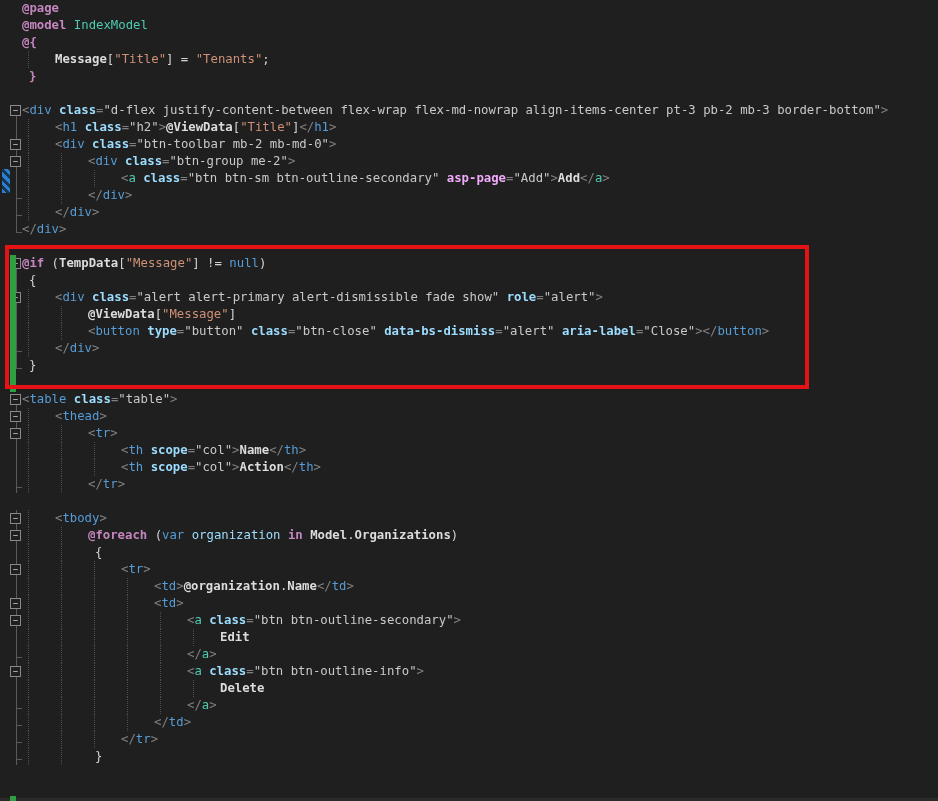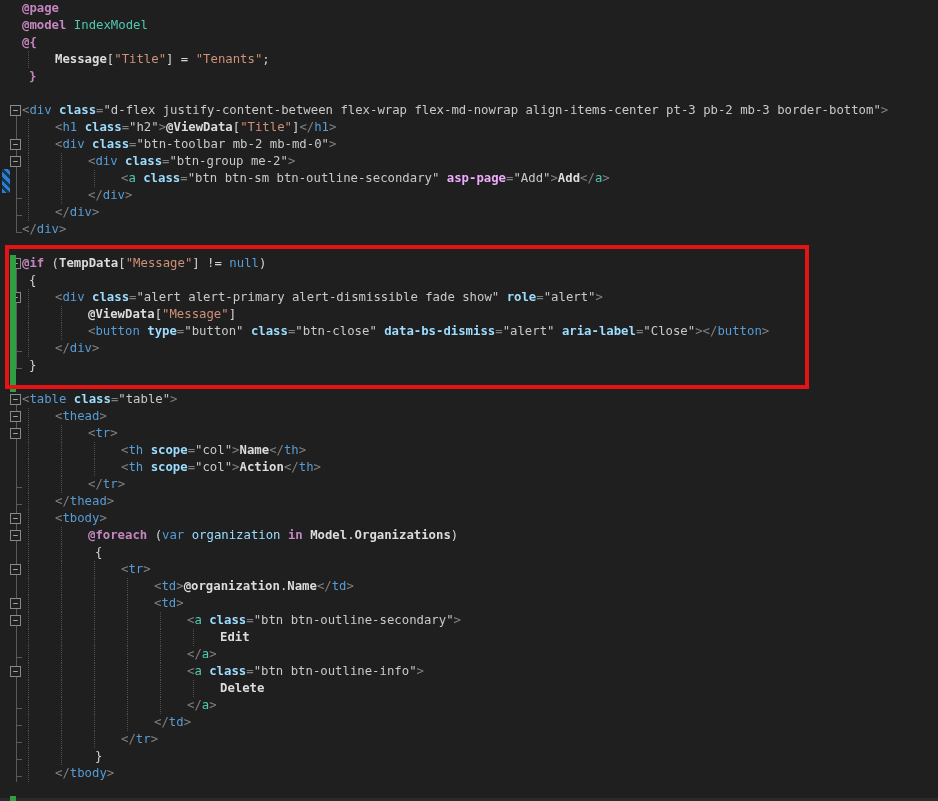--- a/index.html
+++ b/index.html
@@ -66,35 +66,33 @@
     <div class="line" style="top: 323px;"><span class="fold-v" style="top: 0px; height: 17px;"></span><span class="guide" style="left: 28px;"></span><span class="guide" style="left: 61px;"></span><span class="code-text" style="left: 88px;"><span class="tk-p">&lt;</span><span class="tk-tag">button</span><span class="tk-w"> </span><span class="tk-at">type</span><span class="tk-p">=</span><span class="tk-as">"button"</span><span class="tk-w"> </span><span class="tk-at">class</span><span class="tk-p">=</span><span class="tk-as">"btn-close"</span><span class="tk-w"> </span><span class="tk-at">data-bs-dismiss</span><span class="tk-p">=</span><span class="tk-as">"alert"</span><span class="tk-w"> </span><span class="tk-at">aria-label</span><span class="tk-p">=</span><span class="tk-as">"Close"</span><span class="tk-p">&gt;&lt;/</span><span class="tk-tag">button</span><span class="tk-p">&gt;</span></span></div>
     <div class="line" style="top: 340px;"><span class="fold-v" style="top: 0px; height: 17px;"></span><span class="fold-h"></span><span class="guide" style="left: 28px;"></span><span class="code-text" style="left: 55px;"><span class="tk-p">&lt;/</span><span class="tk-tag">div</span><span class="tk-p">&gt;</span></span></div>
     <div class="line" style="top: 357px;"><span class="fold-v" style="top: 0px; height: 12px;"></span><span class="fold-h"></span><span class="code-text" style="left: 29px;"><span class="tk-w">}</span></span></div>
     <div class="line" style="top: 374px;"><span class="code-text" style="left: 22px;"></span></div>
     <div class="line" style="top: 391px;"><span class="fold-v" style="top: 14px; height: 3px;"></span><span class="fold-box">−</span><span class="code-text" style="left: 22px;"><span class="tk-p">&lt;</span><span class="tk-tag">table</span><span class="tk-w"> </span><span class="tk-at">class</span><span class="tk-p">=</span><span class="tk-as">"table"</span><span class="tk-p">&gt;</span></span></div>
     <div class="line" style="top: 408px;"><span class="fold-v" style="top: 0px; height: 17px;"></span><span class="fold-box">−</span><span class="guide" style="left: 28px;"></span><span class="code-text" style="left: 55px;"><span class="tk-p">&lt;</span><span class="tk-tag">thead</span><span class="tk-p">&gt;</span></span></div>
     <div class="line" style="top: 425px;"><span class="fold-v" style="top: 0px; height: 17px;"></span><span class="fold-box">−</span><span class="guide" style="left: 28px;"></span><span class="guide" style="left: 61px;"></span><span class="code-text" style="left: 88px;"><span class="tk-p">&lt;</span><span class="tk-tag">tr</span><span class="tk-p">&gt;</span></span></div>
     <div class="line" style="top: 442px;"><span class="fold-v" style="top: 0px; height: 17px;"></span><span class="guide" style="left: 28px;"></span><span class="guide" style="left: 61px;"></span><span class="guide" style="left: 94px;"></span><span class="code-text" style="left: 121px;"><span class="tk-p">&lt;</span><span class="tk-tag">th</span><span class="tk-w"> </span><span class="tk-at">scope</span><span class="tk-p">=</span><span class="tk-as">"col"</span><span class="tk-p">&gt;</span><span class="tk-wb">Name</span><span class="tk-p">&lt;/</span><span class="tk-tag">th</span><span class="tk-p">&gt;</span></span></div>
     <div class="line" style="top: 459px;"><span class="fold-v" style="top: 0px; height: 17px;"></span><span class="guide" style="left: 28px;"></span><span class="guide" style="left: 61px;"></span><span class="guide" style="left: 94px;"></span><span class="code-text" style="left: 121px;"><span class="tk-p">&lt;</span><span class="tk-tag">th</span><span class="tk-w"> </span><span class="tk-at">scope</span><span class="tk-p">=</span><span class="tk-as">"col"</span><span class="tk-p">&gt;</span><span class="tk-wb">Action</span><span class="tk-p">&lt;/</span><span class="tk-tag">th</span><span class="tk-p">&gt;</span></span></div>
     <div class="line" style="top: 476px;"><span class="fold-v" style="top: 0px; height: 17px;"></span><span class="fold-h"></span><span class="guide" style="left: 28px;"></span><span class="guide" style="left: 61px;"></span><span class="code-text" style="left: 88px;"><span class="tk-p">&lt;/</span><span class="tk-tag">tr</span><span class="tk-p">&gt;</span></span></div>
-    <div class="line" style="top: 493px;"><span class="fold-v" style="top: 0px; height: 17px;"></span><span class="fold-h"></span><span class="guide" style="left: 28px;"></span><span class="code-text" style="left: 55px;"><span class="tk-p">&lt;/</span><span class="tk-tag">thead</span><span class="tk-p">&gt;</span></span></div>
     <div class="line" style="top: 510px;"><span class="fold-v" style="top: 0px; height: 17px;"></span><span class="fold-box">−</span><span class="guide" style="left: 28px;"></span><span class="code-text" style="left: 55px;"><span class="tk-p">&lt;</span><span class="tk-tag">tbody</span><span class="tk-p">&gt;</span></span></div>
     <div class="line" style="top: 527px;"><span class="fold-v" style="top: 0px; height: 17px;"></span><span class="fold-box">−</span><span class="guide" style="left: 28px;"></span><span class="guide" style="left: 61px;"></span><span class="code-text" style="left: 88px;"><span class="tk-kw">@foreach</span><span class="tk-w"> (</span><span class="tk-kb">var</span><span class="tk-w"> </span><span class="tk-pr">organization</span><span class="tk-w"> </span><span class="tk-kw">in</span><span class="tk-w"> </span><span class="tk-wb">Model</span><span class="tk-w">.</span><span class="tk-wb">Organizations</span><span class="tk-w">)</span></span></div>
     <div class="line" style="top: 544px;"><span class="fold-v" style="top: 0px; height: 17px;"></span><span class="guide" style="left: 28px;"></span><span class="guide" style="left: 61px;"></span><span class="code-text" style="left: 95px;"><span class="tk-w">{</span></span></div>
     <div class="line" style="top: 561px;"><span class="fold-v" style="top: 0px; height: 17px;"></span><span class="fold-box">−</span><span class="guide" style="left: 28px;"></span><span class="guide" style="left: 61px;"></span><span class="guide" style="left: 94px;"></span><span class="code-text" style="left: 121px;"><span class="tk-p">&lt;</span><span class="tk-tag">tr</span><span class="tk-p">&gt;</span></span></div>
     <div class="line" style="top: 578px;"><span class="fold-v" style="top: 0px; height: 17px;"></span><span class="guide" style="left: 28px;"></span><span class="guide" style="left: 61px;"></span><span class="guide" style="left: 94px;"></span><span class="guide" style="left: 127px;"></span><span class="code-text" style="left: 154px;"><span class="tk-p">&lt;</span><span class="tk-tag">td</span><span class="tk-p">&gt;</span><span class="tk-wb">@organization</span><span class="tk-w">.</span><span class="tk-wb">Name</span><span class="tk-p">&lt;/</span><span class="tk-tag">td</span><span class="tk-p">&gt;</span></span></div>
     <div class="line" style="top: 595px;"><span class="fold-v" style="top: 0px; height: 17px;"></span><span class="fold-box">−</span><span class="guide" style="left: 28px;"></span><span class="guide" style="left: 61px;"></span><span class="guide" style="left: 94px;"></span><span class="guide" style="left: 127px;"></span><span class="code-text" style="left: 154px;"><span class="tk-p">&lt;</span><span class="tk-tag">td</span><span class="tk-p">&gt;</span></span></div>
     <div class="line" style="top: 612px;"><span class="fold-v" style="top: 0px; height: 17px;"></span><span class="fold-box">−</span><span class="guide" style="left: 28px;"></span><span class="guide" style="left: 61px;"></span><span class="guide" style="left: 94px;"></span><span class="guide" style="left: 127px;"></span><span class="guide" style="left: 160px;"></span><span class="code-text" style="left: 187px;"><span class="tk-p">&lt;</span><span class="tk-th">a</span><span class="tk-w"> </span><span class="tk-at">class</span><span class="tk-p">=</span><span class="tk-as">"btn btn-outline-secondary"</span><span class="tk-p">&gt;</span></span></div>
     <div class="line" style="top: 629px;"><span class="fold-v" style="top: 0px; height: 17px;"></span><span class="guide" style="left: 28px;"></span><span class="guide" style="left: 61px;"></span><span class="guide" style="left: 94px;"></span><span class="guide" style="left: 127px;"></span><span class="guide" style="left: 160px;"></span><span class="guide" style="left: 193px;"></span><span class="code-text" style="left: 220px;"><span class="tk-wb">Edit</span></span></div>
     <div class="line" style="top: 646px;"><span class="fold-v" style="top: 0px; height: 17px;"></span><span class="fold-h"></span><span class="guide" style="left: 28px;"></span><span class="guide" style="left: 61px;"></span><span class="guide" style="left: 94px;"></span><span class="guide" style="left: 127px;"></span><span class="guide" style="left: 160px;"></span><span class="code-text" style="left: 187px;"><span class="tk-p">&lt;/</span><span class="tk-th">a</span><span class="tk-p">&gt;</span></span></div>
     <div class="line" style="top: 663px;"><span class="fold-v" style="top: 0px; height: 17px;"></span><span class="fold-box">−</span><span class="guide" style="left: 28px;"></span><span class="guide" style="left: 61px;"></span><span class="guide" style="left: 94px;"></span><span class="guide" style="left: 127px;"></span><span class="guide" style="left: 160px;"></span><span class="code-text" style="left: 187px;"><span class="tk-p">&lt;</span><span class="tk-th">a</span><span class="tk-w"> </span><span class="tk-at">class</span><span class="tk-p">=</span><span class="tk-as">"btn btn-outline-info"</span><span class="tk-p">&gt;</span></span></div>
     <div class="line" style="top: 680px;"><span class="fold-v" style="top: 0px; height: 17px;"></span><span class="guide" style="left: 28px;"></span><span class="guide" style="left: 61px;"></span><span class="guide" style="left: 94px;"></span><span class="guide" style="left: 127px;"></span><span class="guide" style="left: 160px;"></span><span class="guide" style="left: 193px;"></span><span class="code-text" style="left: 220px;"><span class="tk-wb">Delete</span></span></div>
     <div class="line" style="top: 697px;"><span class="fold-v" style="top: 0px; height: 17px;"></span><span class="fold-h"></span><span class="guide" style="left: 28px;"></span><span class="guide" style="left: 61px;"></span><span class="guide" style="left: 94px;"></span><span class="guide" style="left: 127px;"></span><span class="guide" style="left: 160px;"></span><span class="code-text" style="left: 187px;"><span class="tk-p">&lt;/</span><span class="tk-th">a</span><span class="tk-p">&gt;</span></span></div>
     <div class="line" style="top: 714px;"><span class="fold-v" style="top: 0px; height: 17px;"></span><span class="fold-h"></span><span class="guide" style="left: 28px;"></span><span class="guide" style="left: 61px;"></span><span class="guide" style="left: 94px;"></span><span class="guide" style="left: 127px;"></span><span class="code-text" style="left: 154px;"><span class="tk-p">&lt;/</span><span class="tk-tag">td</span><span class="tk-p">&gt;</span></span></div>
     <div class="line" style="top: 731px;"><span class="fold-v" style="top: 0px; height: 17px;"></span><span class="fold-h"></span><span class="guide" style="left: 28px;"></span><span class="guide" style="left: 61px;"></span><span class="guide" style="left: 94px;"></span><span class="code-text" style="left: 121px;"><span class="tk-p">&lt;/</span><span class="tk-tag">tr</span><span class="tk-p">&gt;</span></span></div>
     <div class="line" style="top: 748px;"><span class="fold-v" style="top: 0px; height: 17px;"></span><span class="fold-h"></span><span class="guide" style="left: 28px;"></span><span class="guide" style="left: 61px;"></span><span class="code-text" style="left: 95px;"><span class="tk-w">}</span></span></div>
-    <div class="line" style="top: 765px;"><span class="fold-v" style="top: 0px; height: 17px;"></span><span class="fold-h"></span><span class="guide" style="left: 28px;"></span><span class="code-text" style="left: 55px;"><span class="tk-p">&lt;/</span><span class="tk-tag">tbody</span><span class="tk-p">&gt;</span></span></div>
     <div class="deco" id="annotation-box" style="left: 5px; top: 245px; width: 796px; height: 136px; border: 4px solid rgb(229, 18, 22);"></div>
     <div class="deco" id="git-added" style="left: 10px; top: 255px; width: 6px; height: 137px; background: rgb(46, 160, 67);"></div>
     <div class="deco" id="git-added-2" style="left: 10px; top: 796px; width: 6px; height: 5px; background: rgb(46, 160, 67);"></div>
     <div class="deco" id="git-modified" style="left: 2px; top: 169px; width: 8px; height: 24px; background: repeating-linear-gradient(45deg, rgb(45, 125, 210) 0px, rgb(45, 125, 210) 3px, rgb(20, 56, 79) 3px, rgb(20, 56, 79) 6px);"></div>
     <div id="bottom-edge" style="top: 798px; height: 3px; background: rgb(42, 42, 42);"></div>
   </div>
 
 </body></html>

